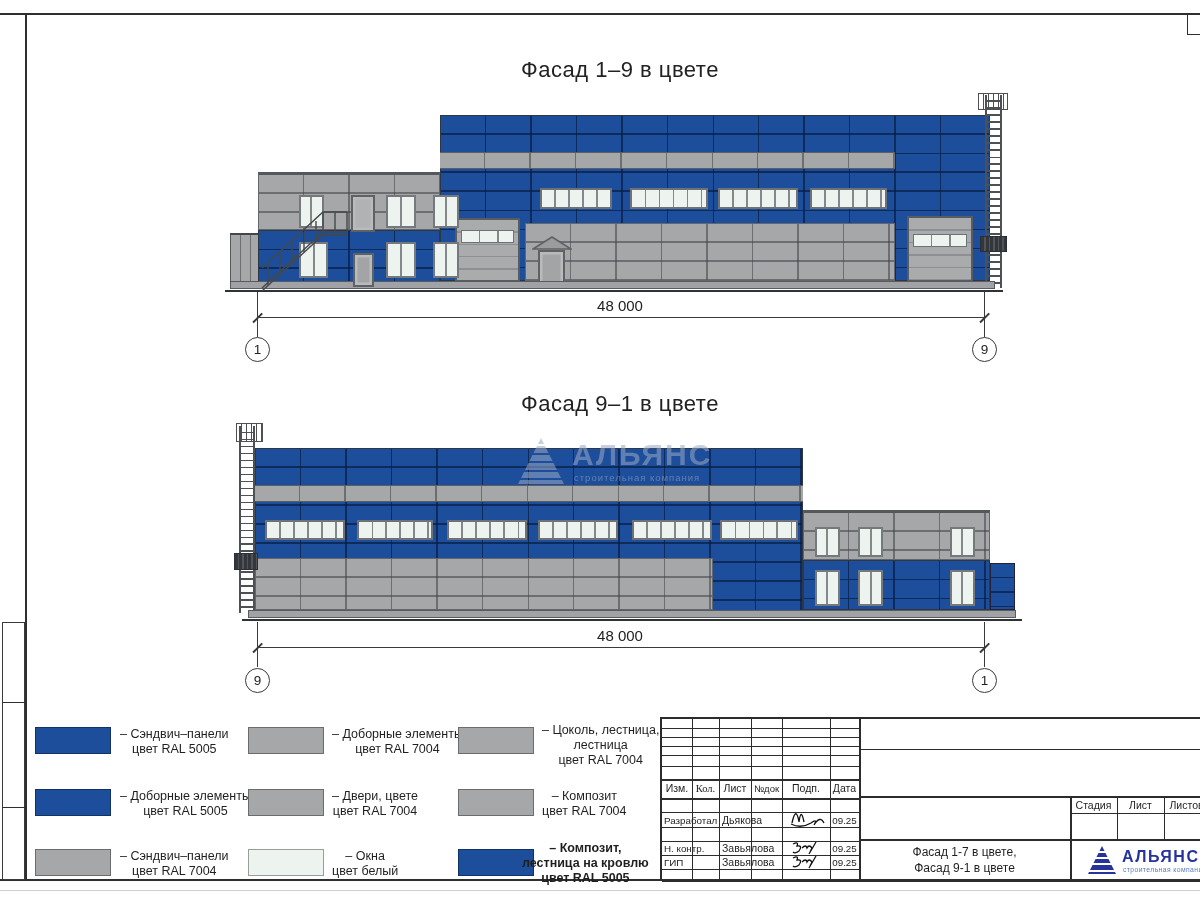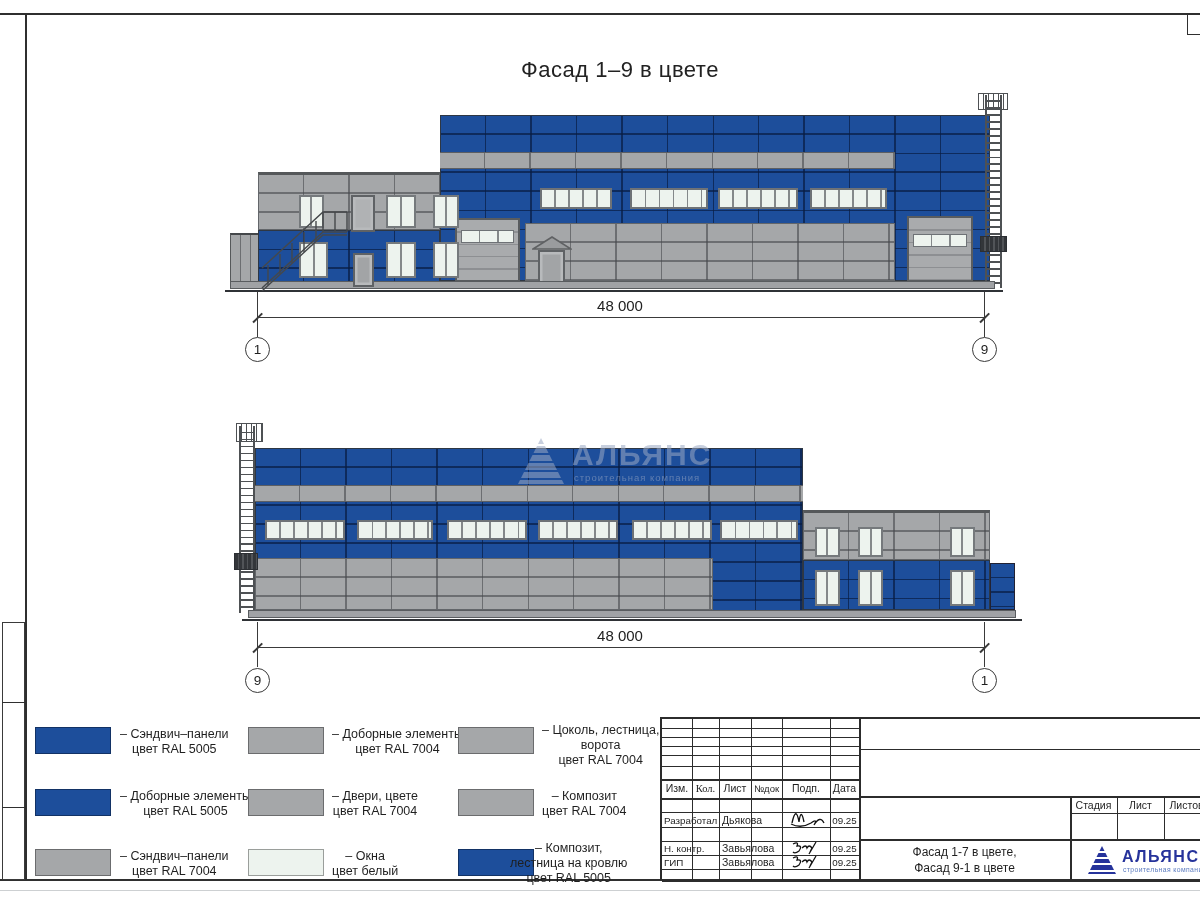--- a/index.html
+++ b/index.html
@@ -155,20 +155,21 @@
 
   <div class="a dline" style="left:257px;top:292px;width:1.2px;height:45px;"></div>
   <div class="a dline" style="left:984px;top:292px;width:1.2px;height:45px;"></div>
   <div class="a dline" style="left:258px;top:317px;width:727px;height:1.2px;"></div>
   <div class="a tick" style="left:251px;top:317px;"></div>
   <div class="a tick" style="left:978px;top:317px;"></div>
   <div class="a dimtx" style="left:520px;top:297px;width:200px;">48 000</div>
   <div class="a axis" style="left:245px;top:337px;">1</div>
   <div class="a axis" style="left:972px;top:337px;">9</div>
 
+  <div class="a ttl" style="left:420px;top:391px;width:400px;">Фасад 9–1 в цвете</div>
 
   <div class="a" style="left:230px;top:423px;width:790px;height:205px;">
 
     <div class="a p-blue" style="left:25px;top:25px;width:548px;height:167px;"></div>
     <div class="a band-gray" style="left:25px;top:62px;width:548px;height:17px;"></div>
     <div class="a p-gray" style="left:25px;top:135px;width:458px;height:52px;"></div>
 
     <div class="a winR" style="left:35px;top:97px;width:80px;height:20px;"></div>
     <div class="a winR" style="left:127px;top:97px;width:76px;height:20px;"></div>
     <div class="a winR" style="left:217px;top:97px;width:80px;height:20px;"></div>
@@ -245,31 +246,31 @@
     <div class="a lgd-sw" style="left: 248px; top: 134px; background: rgb(237, 243, 238);"></div>
     <div class="a lgd-tx" style="left:332px;top:134px;">
       <div>– Окна</div>
       <div>цвет белый</div>
       <div></div>
     </div>
 
     <div class="a lgd-sw" style="left: 458px; top: 12px; background: rgb(165, 167, 169);"></div>
     <div class="a lgd-tx" style="left:542px;top:8px;">
       <div>– Цоколь, лестница,</div>
-      <div>ворота</div>
+      <div>лестница</div>
       <div>цвет RAL 7004</div>
     </div>
     <div class="a lgd-sw" style="left: 458px; top: 74px; background: rgb(165, 167, 169);"></div>
     <div class="a lgd-tx" style="left:542px;top:74px;">
       <div>– Композит</div>
       <div>цвет RAL 7004</div>
       <div></div>
     </div>
     <div class="a lgd-sw" style="left: 458px; top: 134px; background: rgb(29, 78, 155);"></div>
-    <div class="a lgd-tx" style="left:510px;top:126px;">
+    <div class="a lgd-tx" style="left:522px;top:126px;font-weight:bold;">
       <div>– Композит,</div>
       <div>лестница на кровлю</div>
       <div>цвет RAL 5005</div>
     </div>
   </div>
 
   <div class="a" style="left:660px;top:717px;width:540px;height:163px;border-top:2px solid #2c2c2c;border-left:2px solid #2c2c2c;">
 
     <div class="a tbl" style="left:30px;top:0;width:1px;height:163px;"></div>
     <div class="a tbl" style="left:57px;top:0;width:1px;height:163px;"></div>

